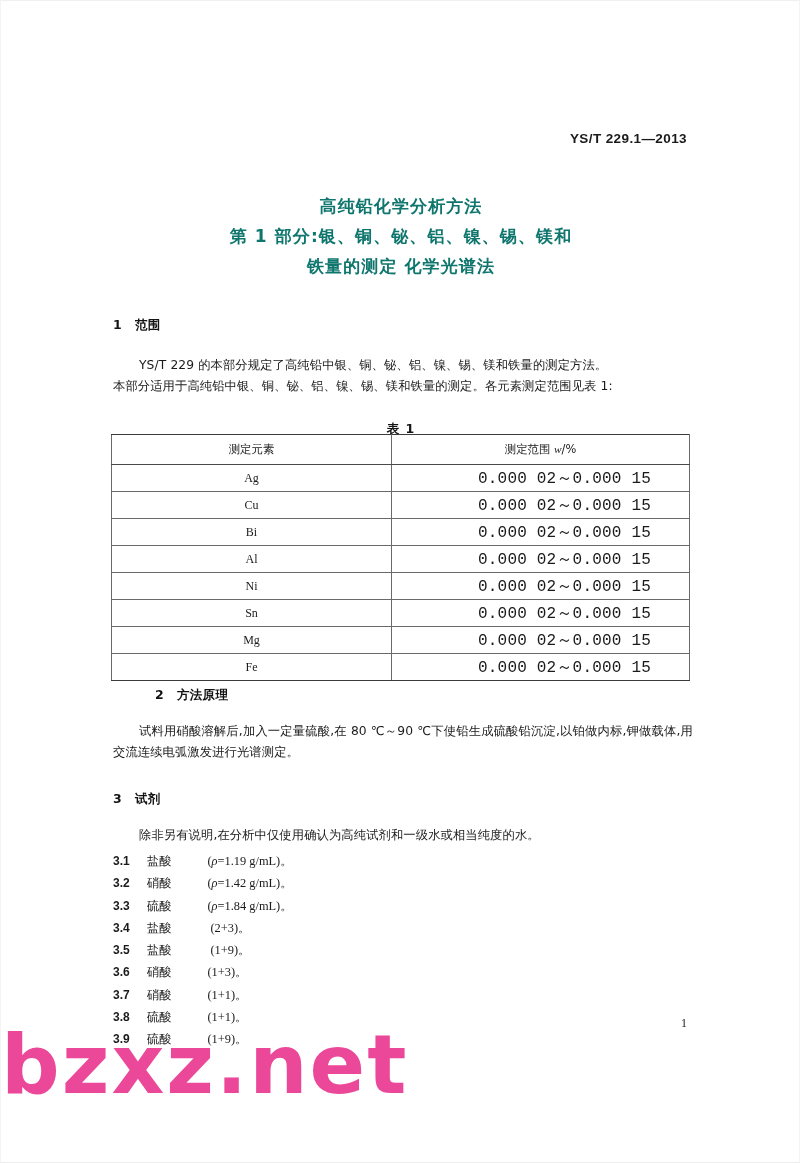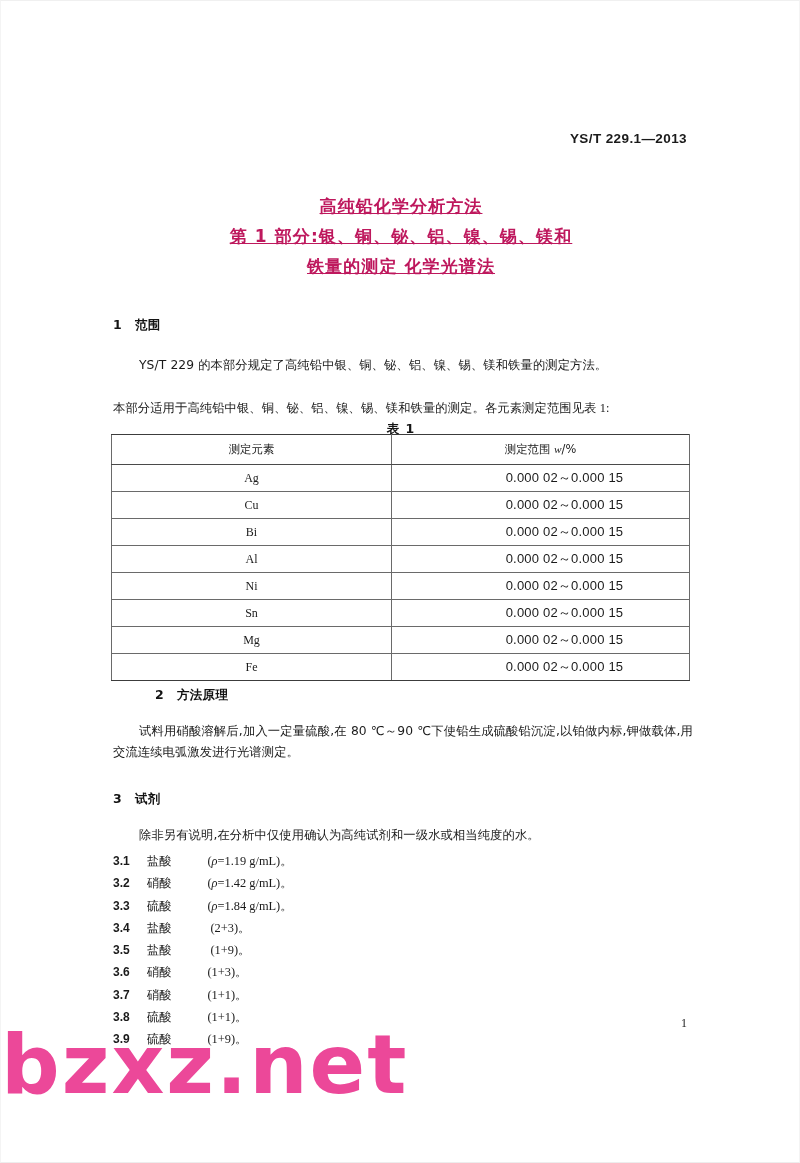--- a/index.html
+++ b/index.html
@@ -41,24 +41,23 @@
     top: 190px;
     left: 0;
     width: 800px;
     text-align: center;
   }
   .title-line {
     font-family: "DejaVu Sans", "Liberation Sans", sans-serif;
     font-size: 17px;
     font-weight: bold;
     letter-spacing: 1.1px;
-    color: #be185d;
+    color: #0f766e;
     line-height: 30px;
     white-space: nowrap;
-    text-decoration: underline;
   }
 
   
   .block {
     position: absolute;
     left: 112px;
     width: 580px;
   }
   .sec-head {
     font-family: "DejaVu Sans", "Liberation Sans", sans-serif;
@@ -128,22 +127,22 @@
   .range-table tbody tr:last-child td {
     border-bottom: 1.4px solid #3c3c3c;
   }
   .range-table col.c1 { width: 280px; }
   .range-table col.c2 { width: 298px; }
   .cell-el {
     font-family: "Liberation Serif", "DejaVu Serif", serif;
     font-size: 12px;
   }
   .cell-range {
-    font-family: Liberation Sans, sans-serif;
-    font-size: 13px;
+    font-family: Liberation Mono, monospace;
+    font-size: 16px;
     letter-spacing: 0.2px;
     margin-left: 48px;
   }
   .ital-w {
     font-style: italic;
     font-family: "Liberation Serif", "DejaVu Serif", serif;
   }
 
   
   .reagent-list {
@@ -213,21 +212,21 @@
     <div class="title-line">第 1 部分:银、铜、铋、铝、镍、锡、镁和</div>
     <div class="title-line">铁量的测定   化学光谱法</div>
   </div>
 
   <div class="block" style="top:316px;">
     <div class="sec-head">
       <span class="num">1</span><span>范围</span>
     </div>
   </div>
   <div class="block para indent" style="top:354px;">YS/T 229 的本部分规定了高纯铅中银、铜、铋、铝、镍、锡、镁和铁量的测定方法。</div>
-  <div class="block para" style="top:397px;font-family:Liberation Serif, serif;">本部分适用于高纯铅中银、铜、铋、铝、镍、锡、镁和铁量的测定。各元素测定范围见表 1:</div>
+  <div class="block para" style="top:375px;">本部分适用于高纯铅中银、铜、铋、铝、镍、锡、镁和铁量的测定。各元素测定范围见表 1:</div>
 
   <div class="table-caption">表 1</div>
 
   <table class="range-table">
     <colgroup>
         <col class="c1">
         <col class="c2">
       </colgroup>
     <thead>
       <tr>

